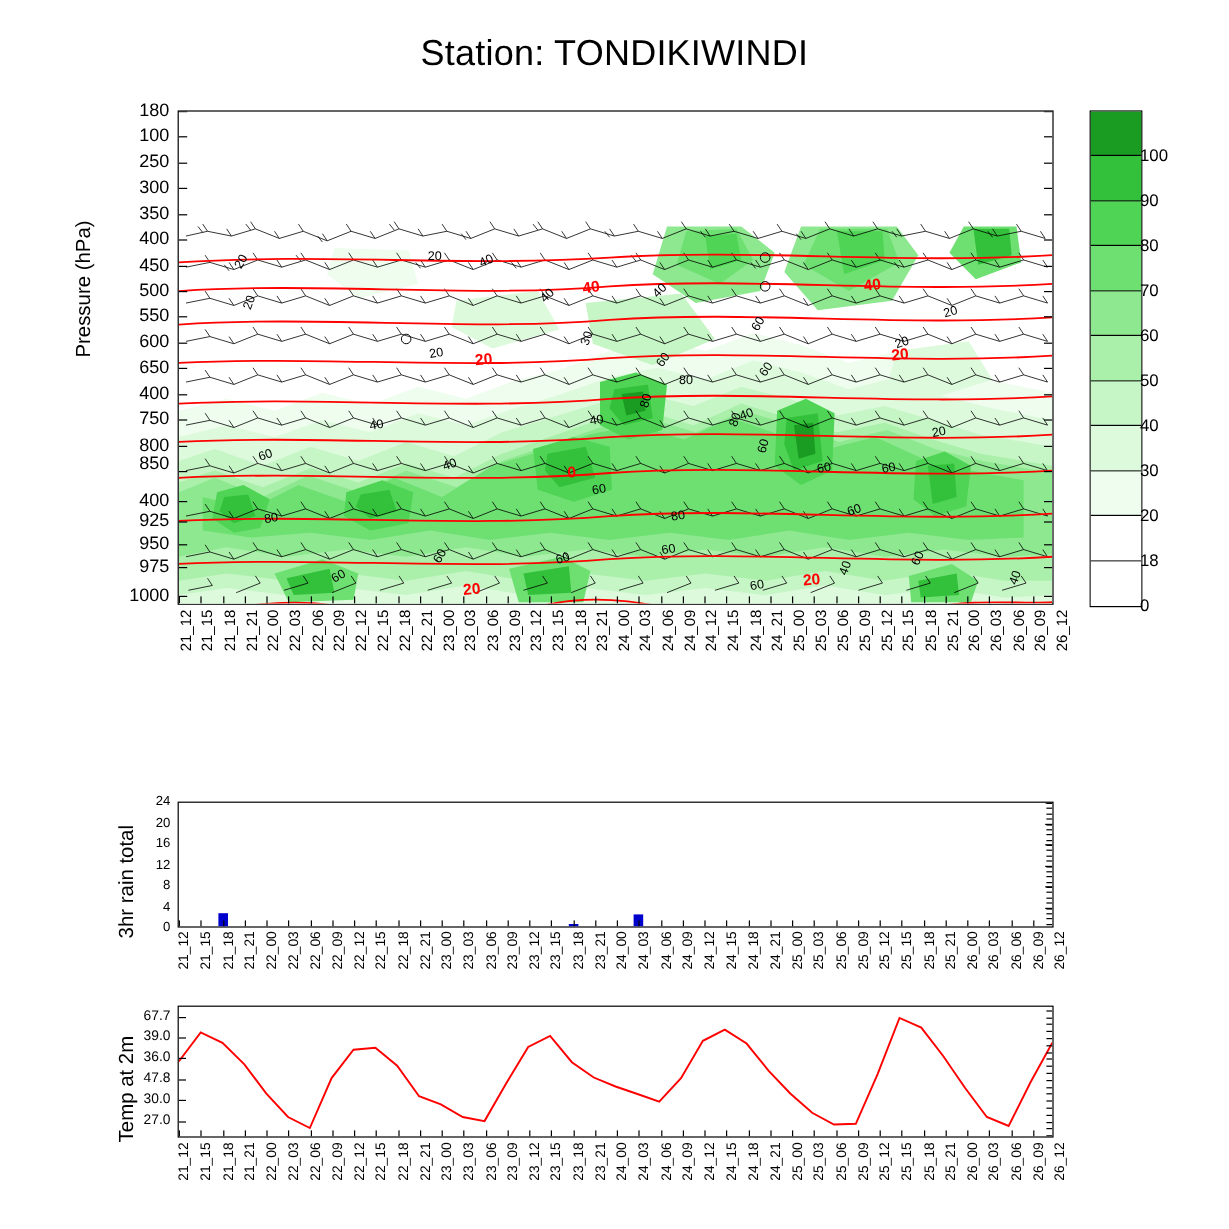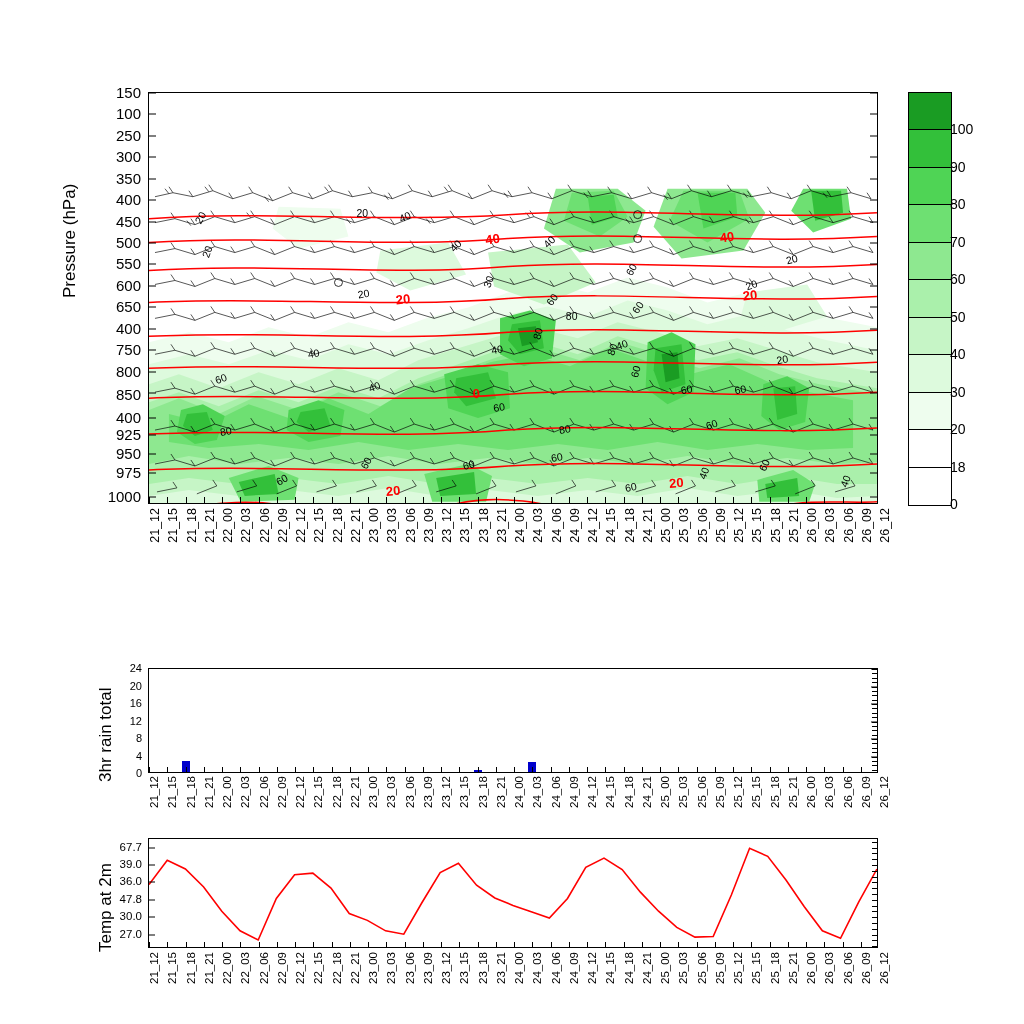--- a/index.html
+++ b/index.html
@@ -236,20 +236,21 @@
     position: absolute;
     width: 0;
     border-left: 1px solid #000;
   }
 </style>
 </head>
 <body>
 
 <div class="page">
 
+  <div class="title">Station: TONDIKIWINDI</div>
 
   <div class="yaxis-title">Pressure (hPa)</div>
 
   <div class="xsec-wrap">
     <div class="xsec-plot">
       <svg class="xsec-svg" viewBox="0 0 730 412" preserveAspectRatio="none">
         <defs>
           <clipPath id="clipmain">
               <rect x="0" y="0" width="730" height="412"></rect>
             </clipPath>
@@ -804,35 +805,35 @@
           <div class="xtick" style="left: 620.5px;"></div>
           <div class="xtick" style="left: 638.75px;"></div>
           <div class="xtick" style="left: 657px;"></div>
           <div class="xtick" style="left: 675.25px;"></div>
           <div class="xtick" style="left: 693.5px;"></div>
           <div class="xtick" style="left: 711.75px;"></div>
         </div>
     </div>
 
     <div id="ylabels">
-        <div class="ylab" style="top: 0px;">150</div>
+        <div class="ylab" style="top: 0px;">180</div>
         <div class="ylab" style="top: 21.424px;">100</div>
         <div class="ylab" style="top: 42.848px;">250</div>
         <div class="ylab" style="top: 64.272px;">300</div>
         <div class="ylab" style="top: 85.696px;">350</div>
         <div class="ylab" style="top: 107.12px;">400</div>
         <div class="ylab" style="top: 128.544px;">450</div>
         <div class="ylab" style="top: 149.968px;">500</div>
         <div class="ylab" style="top: 171.392px;">550</div>
         <div class="ylab" style="top: 192.816px;">600</div>
         <div class="ylab" style="top: 214.24px;">650</div>
         <div class="ylab" style="top: 235.664px;">400</div>
         <div class="ylab" style="top: 257.088px;">750</div>
         <div class="ylab" style="top: 278.512px;">800</div>
-        <div class="ylab" style="top: 302px;">850</div>
+        <div class="ylab" style="top: 294px;">850</div>
         <div class="ylab" style="top: 325.48px;">400</div>
         <div class="ylab" style="top: 341.96px;">925</div>
         <div class="ylab" style="top: 360.912px;">950</div>
         <div class="ylab" style="top: 379.864px;">975</div>
         <div class="ylab" style="top: 403.76px;">1000</div>
       </div>
   </div>
 
   <div class="xlabels" id="xsec-xlabels">
       <div class="xlab" style="left: 0px; font-size: 12.5px;">21_12</div>

